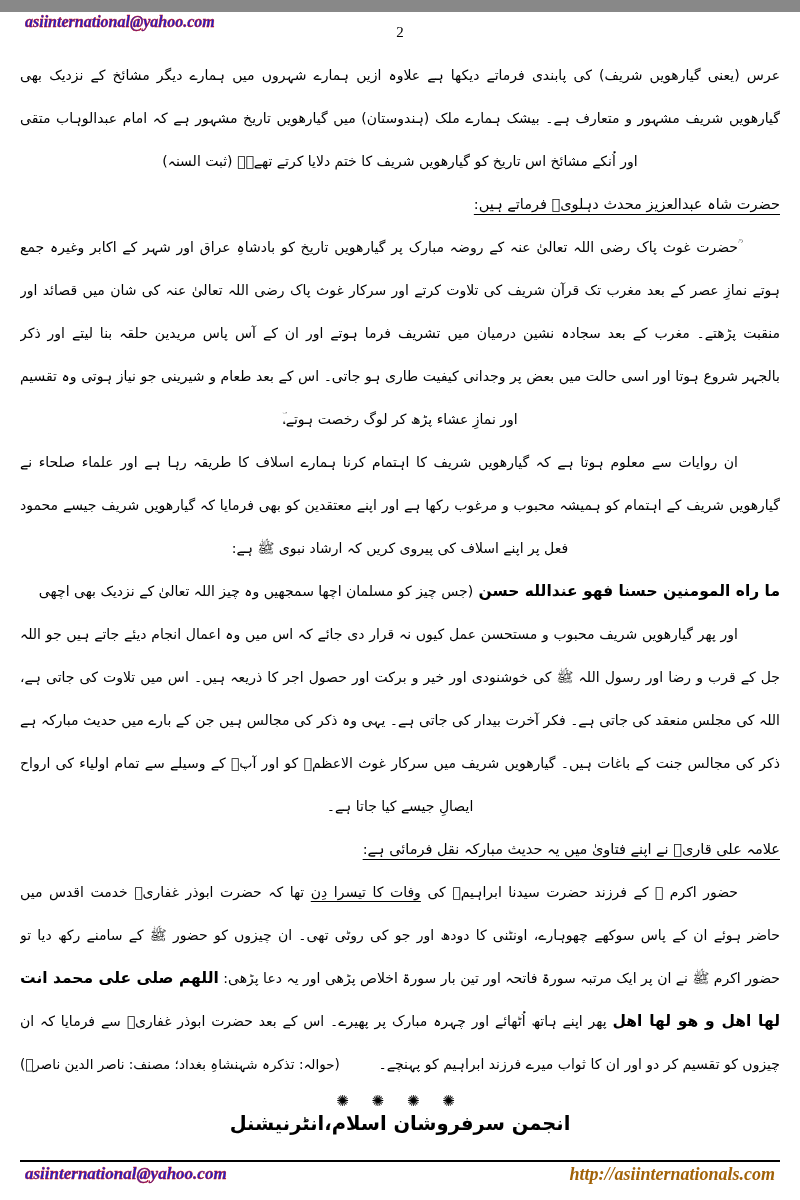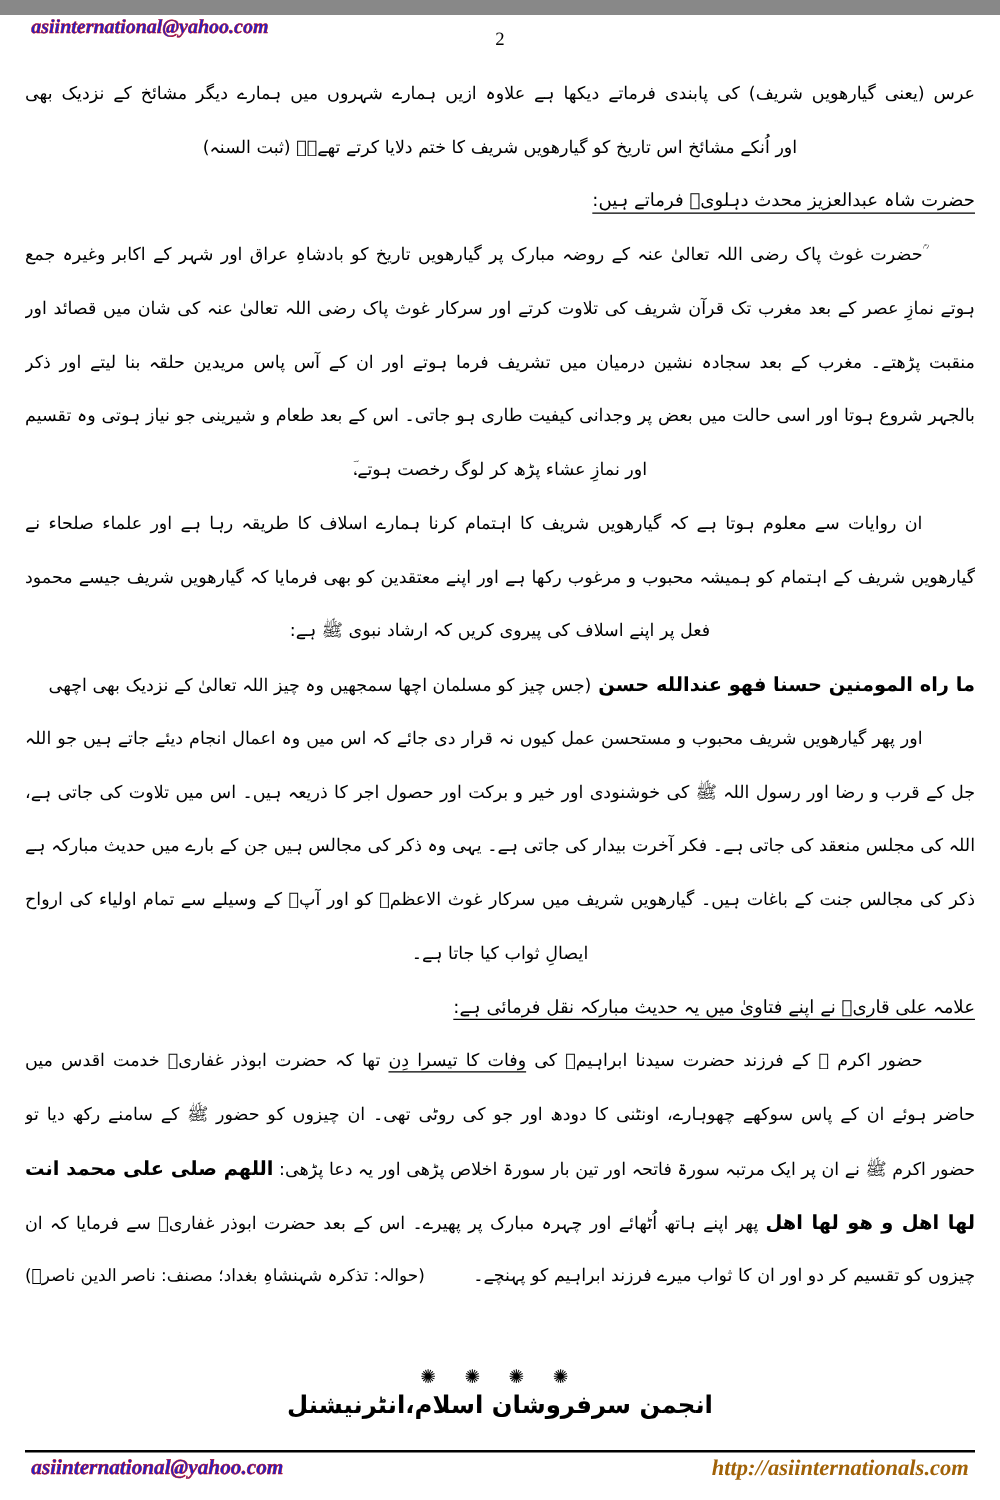--- a/index.html
+++ b/index.html
@@ -39,36 +39,37 @@
 </head>
 <body>
 
 <div class="page">
 
   <span class="hdr-email">asiinternational@yahoo.com</span>
   <div class="pageno">2</div>
 
   <div class="doc-body" id="doc-body">
       <div class="ln "><span>عرس (یعنی گیارھویں شریف) کی پابندی فرماتے دیکھا ہے علاوہ ازیں ہمارے شہروں میں ہمارے دیگر مشائخ کے نزدیک بھی</span></div>
+      <div class="ln "><span>گیارھویں شریف مشہور و متعارف ہے۔ بیشک ہمارے ملک (ہندوستان) میں گیارھویں تاریخ مشہور ہے کہ امام عبدالوہاب متقی</span></div>
       <div class="ln center"><span>اور اُنکے مشائخ اس تاریخ کو گیارھویں شریف کا ختم دلایا کرتے تھے۔ؔ (ثبت السنہ)</span></div>
       <div class="heading"><span>حضرت شاہ عبدالعزیز محدث دہلویؒ فرماتے ہیں:</span></div>
       <div class="ln  indent"><span>ؒحضرت غوث پاک رضی اللہ تعالیٰ عنہ کے روضہ مبارک پر گیارھویں تاریخ کو بادشاہِ عراق اور شہر کے اکابر وغیرہ جمع</span></div>
       <div class="ln "><span>ہوتے نمازِ عصر کے بعد مغرب تک قرآن شریف کی تلاوت کرتے اور سرکار غوث پاک رضی اللہ تعالیٰ عنہ کی شان میں قصائد اور</span></div>
       <div class="ln "><span>منقبت پڑھتے۔ مغرب کے بعد سجادہ نشین درمیان میں تشریف فرما ہوتے اور ان کے آس پاس مریدین حلقہ بنا لیتے اور ذکر</span></div>
       <div class="ln "><span>بالجہر شروع ہوتا اور اسی حالت میں بعض پر وجدانی کیفیت طاری ہو جاتی۔ اس کے بعد طعام و شیرینی جو نیاز ہوتی وہ تقسیم کی جاتی</span></div>
       <div class="ln center"><span>اور نمازِ عشاء پڑھ کر لوگ رخصت ہوتے،ؔ</span></div>
       <div class="ln  indent"><span>ان روایات سے معلوم ہوتا ہے کہ گیارھویں شریف کا اہتمام کرنا ہمارے اسلاف کا طریقہ رہا ہے اور علماء صلحاء نے</span></div>
       <div class="ln "><span>گیارھویں شریف کے اہتمام کو ہمیشہ محبوب و مرغوب رکھا ہے اور اپنے معتقدین کو بھی فرمایا کہ گیارھویں شریف جیسے محمود و مستحسن</span></div>
       <div class="ln center"><span>فعل پر اپنے اسلاف کی پیروی کریں کہ ارشاد نبوی ﷺ ہے:</span></div>
       <div class="ln right"><span class="arabic">ما راه المومنين حسنا فهو عندالله حسن </span><span> (جس چیز کو مسلمان اچھا سمجھیں وہ چیز اللہ تعالیٰ کے نزدیک بھی اچھی ہے)</span></div>
       <div class="ln  indent"><span>اور پھر گیارھویں شریف محبوب و مستحسن عمل کیوں نہ قرار دی جائے کہ اس میں وہ اعمال انجام دیئے جاتے ہیں جو اللہ عز و</span></div>
       <div class="ln "><span>جل کے قرب و رضا اور رسول اللہ ﷺ کی خوشنودی اور خیر و برکت اور حصول اجر کا ذریعہ ہیں۔ اس میں تلاوت کی جاتی ہے، ذکر</span></div>
       <div class="ln "><span>اللہ کی مجلس منعقد کی جاتی ہے۔ فکر آخرت بیدار کی جاتی ہے۔ یہی وہ ذکر کی مجالس ہیں جن کے بارے میں حدیث مبارکہ ہے کہ یہ</span></div>
       <div class="ln "><span>ذکر کی مجالس جنت کے باغات ہیں۔ گیارھویں شریف میں سرکار غوث الاعظمؓ کو اور آپؓ کے وسیلے سے تمام اولیاء کی ارواح کو</span></div>
-      <div class="ln center"><span>ایصالِ ثواب کیا جاتا ہے۔</span></div>
+      <div class="ln center"><span>ایصالِ جیسے کیا جاتا ہے۔</span></div>
       <div class="heading"><span>علامہ علی قاریؒ نے اپنے فتاویٰ میں یہ حدیث مبارکہ نقل فرمائی ہے:</span></div>
       <div class="ln  indent"><span>حضور اکرم ﷺ کے فرزند حضرت سیدنا ابراہیمؓ کی </span><span class="u">وفات کا تیسرا دِن</span><span> تھا کہ حضرت ابوذر غفاریؓ خدمت اقدس میں</span></div>
       <div class="ln "><span>حاضر ہوئے ان کے پاس سوکھے چھوہارے، اونٹنی کا دودھ اور جو کی روٹی تھی۔ ان چیزوں کو حضور ﷺ کے سامنے رکھ دیا تو</span></div>
       <div class="ln "><span>حضور اکرم ﷺ نے ان پر ایک مرتبہ سورۃ فاتحہ اور تین بار سورۃ اخلاص پڑھی اور یہ دعا پڑھی: </span><span class="arabic">اللهم صلى على محمد انت</span></div>
       <div class="ln "><span class="arabic">لها اهل و هو لها اهل</span><span> پھر اپنے ہاتھ اُٹھائے اور چہرہ مبارک پر پھیرے۔ اس کے بعد حضرت ابوذر غفاریؓ سے فرمایا کہ ان</span></div>
       <div class="ln split">
         <span>چیزوں کو تقسیم کر دو اور ان کا ثواب میرے فرزند ابراہیم کو پہنچے۔</span>
         <span class="ref">(حوالہ: تذکرہ شہنشاہِ بغداد؛ مصنف: ناصر الدین ناصرؔ)</span>
       </div>
     </div>

